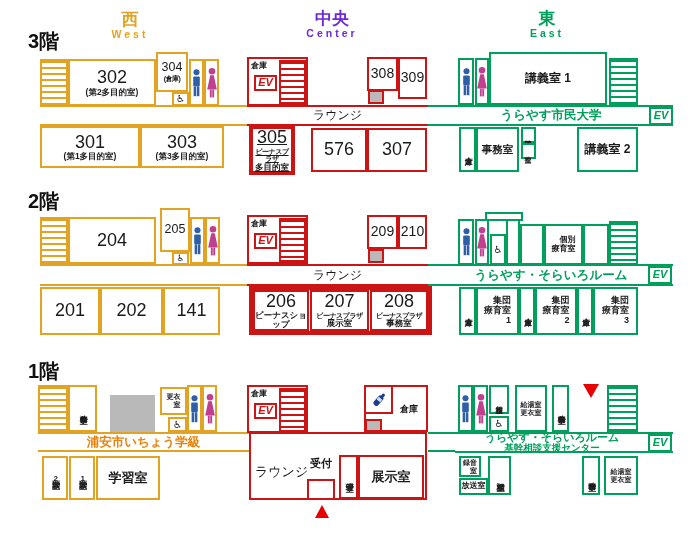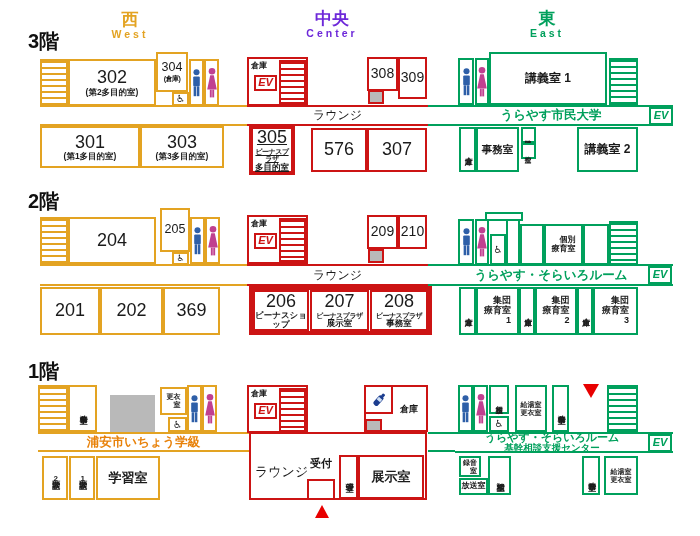--- a/index.html
+++ b/index.html
@@ -236,21 +236,21 @@
         </g>
       </svg>
   </div>
   <div class="bx y" style="left:40px;top:287px;width:60px;height:48px;">
       <span class="num">201</span>
     </div>
   <div class="bx y" style="left:100px;top:287px;width:63px;height:48px;">
       <span class="num">202</span>
     </div>
   <div class="bx y" style="left:163px;top:287px;width:57px;height:48px;">
-      <span class="num">369</span>
+      <span class="num">141</span>
     </div>
 
   <div class="bx r" style="left:247px;top:215px;width:61px;height:49px;"></div>
   <div class="lbl jp-s" style="left:251px;top:218px;">倉庫</div>
   <div class="bx r evb evr z3" style="left:254px;top:233px;width:23px;height:16px;">EV</div>
   <div class="bx r stR" style="left:279px;top:218px;width:27px;height:44px;"></div>
   <div class="bx r" style="left:367px;top:215px;width:31px;height:34px;">
       <span class="num-m">209</span>
     </div>
   <div class="bx r" style="left:398px;top:215px;width:29px;height:34px;">

